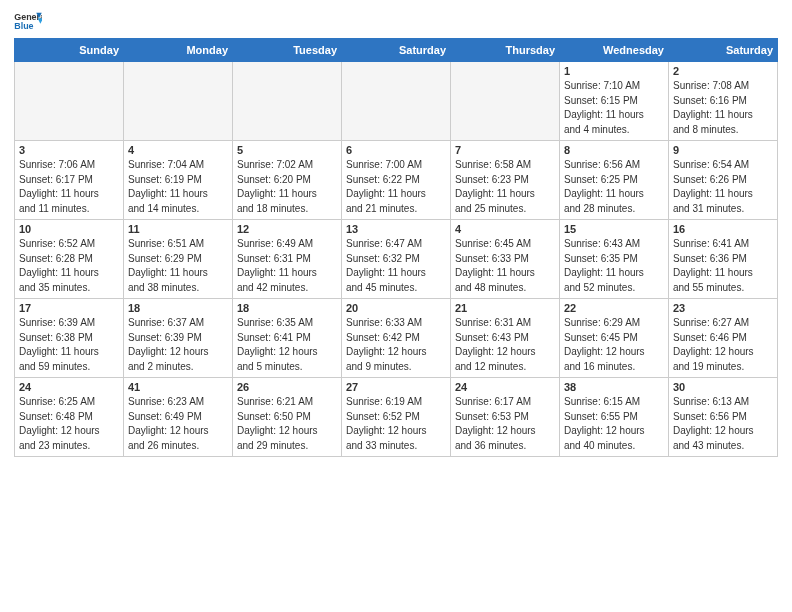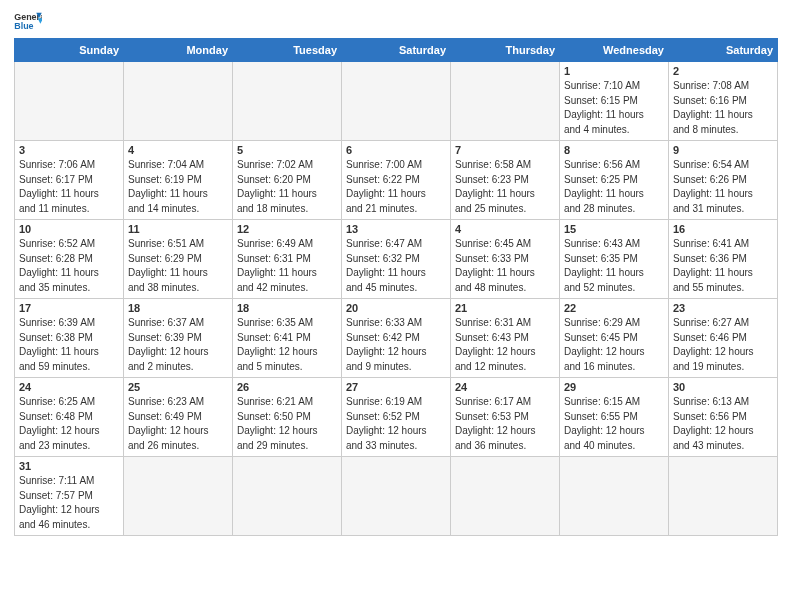--- a/index.html
+++ b/index.html
@@ -219,51 +219,39 @@
             <span class="day-num">23</span>
             <div class="day-info">Sunrise: 6:27 AM<br>Sunset: 6:46 PM<br>Daylight: 12 hours<br>and 19 minutes.</div>
           </td>
         </tr>
         <tr>
           <td>
             <span class="day-num">24</span>
             <div class="day-info">Sunrise: 6:25 AM<br>Sunset: 6:48 PM<br>Daylight: 12 hours<br>and 23 minutes.</div>
           </td>
           <td>
-            <span class="day-num">25</span>
+            <span class="day-num">41</span>
             <div class="day-info">Sunrise: 6:23 AM<br>Sunset: 6:49 PM<br>Daylight: 12 hours<br>and 26 minutes.</div>
           </td>
           <td>
             <span class="day-num">26</span>
             <div class="day-info">Sunrise: 6:21 AM<br>Sunset: 6:50 PM<br>Daylight: 12 hours<br>and 29 minutes.</div>
           </td>
           <td>
             <span class="day-num">27</span>
             <div class="day-info">Sunrise: 6:19 AM<br>Sunset: 6:52 PM<br>Daylight: 12 hours<br>and 33 minutes.</div>
           </td>
           <td>
             <span class="day-num">24</span>
             <div class="day-info">Sunrise: 6:17 AM<br>Sunset: 6:53 PM<br>Daylight: 12 hours<br>and 36 minutes.</div>
           </td>
           <td>
-            <span class="day-num">29</span>
+            <span class="day-num">38</span>
             <div class="day-info">Sunrise: 6:15 AM<br>Sunset: 6:55 PM<br>Daylight: 12 hours<br>and 40 minutes.</div>
           </td>
           <td>
             <span class="day-num">30</span>
             <div class="day-info">Sunrise: 6:13 AM<br>Sunset: 6:56 PM<br>Daylight: 12 hours<br>and 43 minutes.</div>
           </td>
-        </tr>
-        <tr>
-          <td class="last-row">
-            <span class="day-num">31</span>
-            <div class="day-info">Sunrise: 7:11 AM<br>Sunset: 7:57 PM<br>Daylight: 12 hours<br>and 46 minutes.</div>
-          </td>
-          <td class="last-row empty"></td>
-          <td class="last-row empty"></td>
-          <td class="last-row empty"></td>
-          <td class="last-row empty"></td>
-          <td class="last-row empty"></td>
-          <td class="last-row empty"></td>
         </tr>
       </tbody>
   </table>
 </div>
 
 </body></html>

